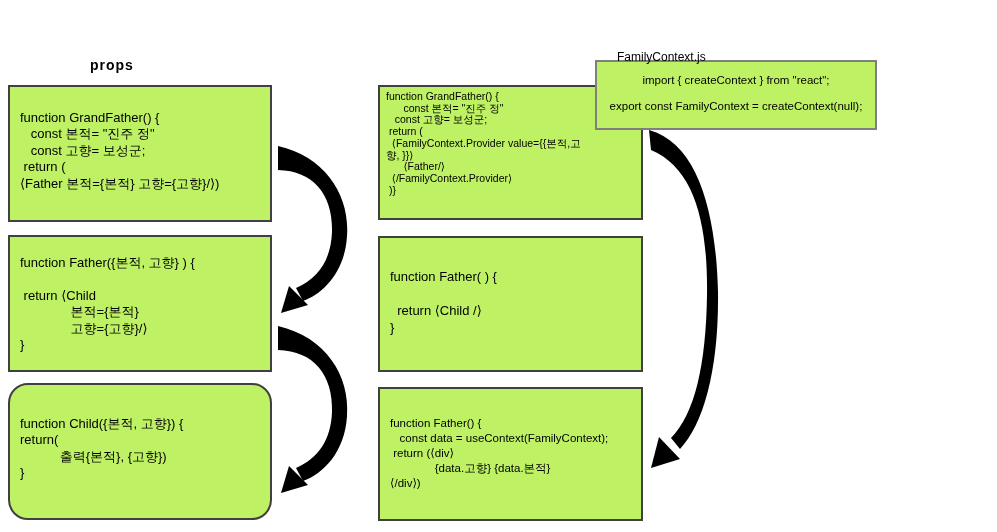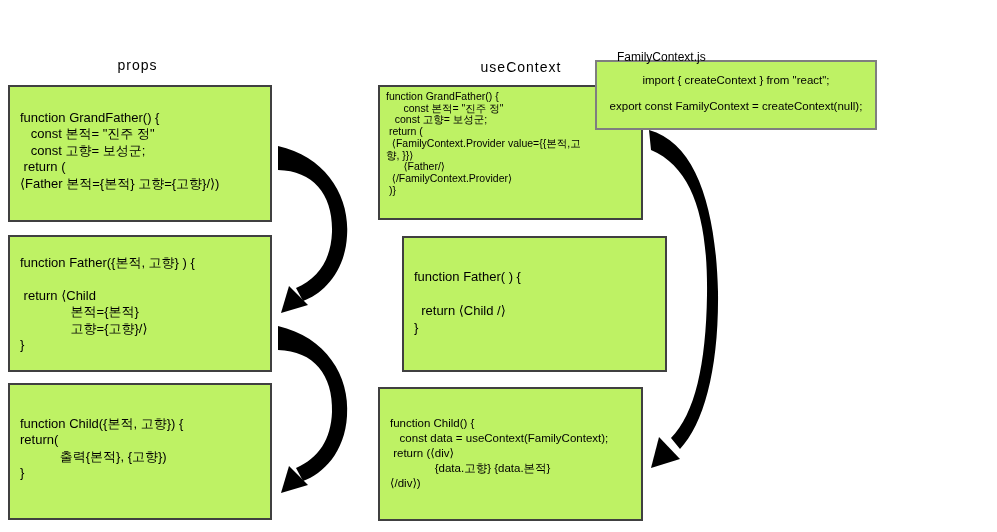--- a/index.html
+++ b/index.html
@@ -1,28 +1,28 @@
 <!DOCTYPE html>
 <html><head>
 <meta charset="utf-8">
 <style>
   html,body{margin:0;padding:0;background:#ffffff;}
   .canvas{
     position:relative;width:997px;height:532px;background:#ffffff;
     font-family:"Liberation Sans",sans-serif;color:#000000;overflow:hidden;
   }
-  .col-label{position:absolute;text-align:center;font-size:14px;letter-spacing:1px;z-index:1;}
+  .col-label{position:absolute;text-align:left;font-size:14px;letter-spacing:1px;z-index:1;font-weight:bold;}
   .file-label{position:absolute;font-size:12px;z-index:4;}
   .code-box{position:absolute;background:#bef264;border:2px solid #404040;z-index:1;box-sizing:content-box;}
   .code-box pre{margin:0;font-family:"Liberation Sans","DejaVu Sans",sans-serif;white-space:pre;}
   .box-l1{left:8px;top:85px;width:260px;height:133px;}
   .box-l2{left:8px;top:235px;width:260px;height:133px;}
-  .box-l3{left:8px;top:383px;width:260px;height:133px;}
+  .box-l3{left:8px;top:383px;width:260px;height:133px;border-radius:20px;}
   .box-m1{left:378px;top:85px;width:261px;height:131px;}
-  .box-m2{left:378px;top:236px;width:261px;height:132px;margin-left:24px;}
+  .box-m2{left:378px;top:236px;width:261px;height:132px;}
   .box-m3{left:378px;top:387px;width:261px;height:130px;}
   .box-fc{left:595px;top:60px;width:278px;height:66px;border:2px solid #7f7f7f;z-index:3;}
   .box-l1 pre{padding:23px 0 0 10px;font-size:13px;line-height:16.4px;}
   .box-l2 pre{padding:18px 0 0 10px;font-size:13px;line-height:16.4px;}
   .box-l3 pre{padding:31px 0 0 10px;font-size:13px;line-height:16.4px;}
   .box-m1 pre{padding:4px 0 0 6px;font-size:10.5px;line-height:11.7px;}
   .box-m2 pre{padding:30px 0 0 10px;font-size:13px;line-height:17px;}
   .box-m3 pre{padding:27px 0 0 10px;font-size:11.5px;line-height:15px;}
   .box-fc pre{padding:12px 0 0 0;font-size:11.5px;line-height:13px;text-align:center;}
   .label-props{left:90px;top:57px;width:95px;}
@@ -30,21 +30,20 @@
   .label-fc{left:617px;top:50px;}
   svg.arrows{position:absolute;left:0;top:0;z-index:2;}
 </style>
 </head>
 <body>
 
 <div class="canvas">
 
   <div class="col-label label-props">props</div>
 
-  <div class="col-label label-usecontext">useContext</div>
 
   <div class="file-label label-fc">FamilyContext.js</div>
 
   <div class="code-box box-l1">
     <pre>function GrandFather() {
    const 본적= "진주 정"
    const 고향= 보성군;
  return (
 ⟨Father 본적={본적} 고향={고향}/⟩)</pre>
   </div>
@@ -78,21 +77,21 @@
   </div>
 
   <div class="code-box box-m2">
     <pre>function Father( ) {
 
   return ⟨Child /⟩
 }</pre>
   </div>
 
   <div class="code-box box-m3">
-    <pre>function Child() {
+    <pre>function Father() {
    const data = useContext(FamilyContext);
  return (⟨div⟩
               {data.고향} {data.본적}
 ⟨/div⟩)</pre>
   </div>
 
   <div class="code-box box-fc">
     <pre>import { createContext } from "react";
 
 export const FamilyContext = createContext(null);</pre>

